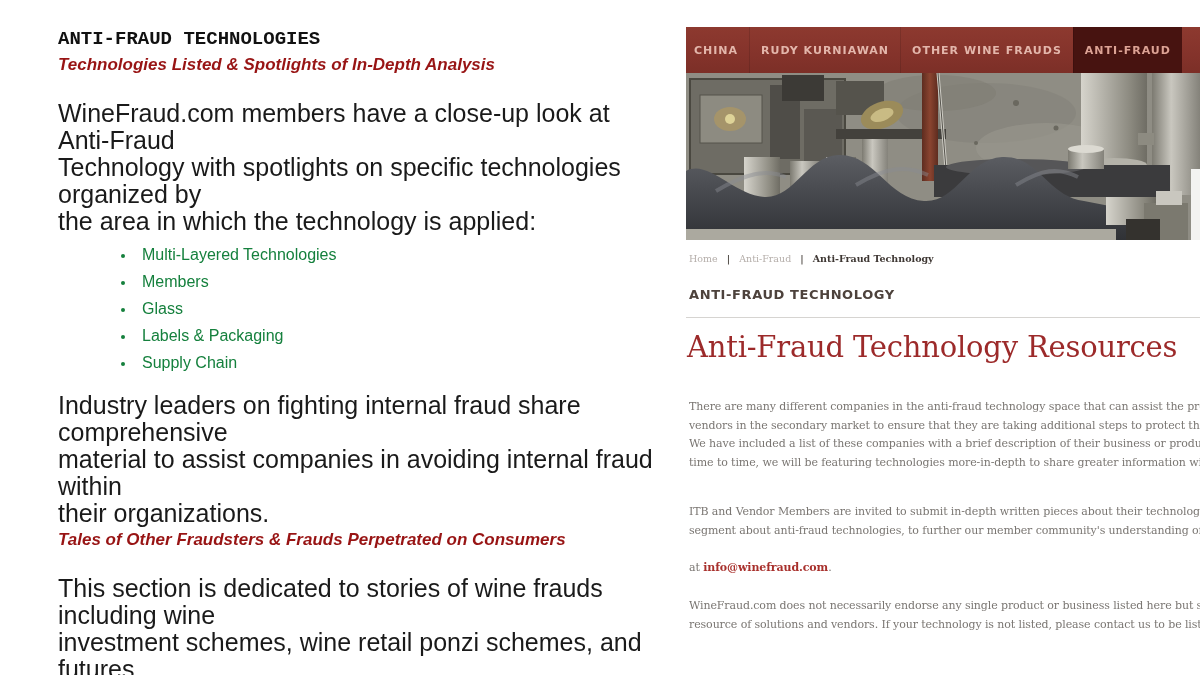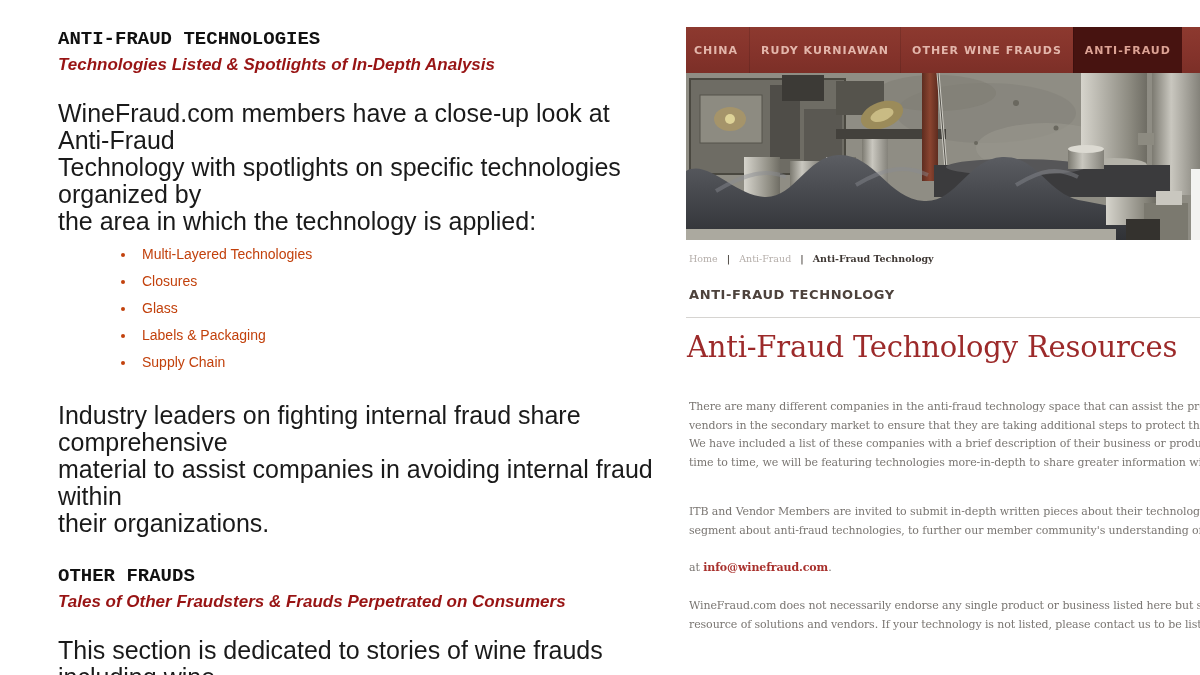--- a/index.html
+++ b/index.html
@@ -7,23 +7,23 @@
     width:1200px;height:675px;position:relative;background:#ffffff;
     font-family:"Liberation Sans",sans-serif;overflow:hidden;
   }
 
   
   .slide-col{position:absolute;left:58px;top:26px;width:600px;}
   .slide-h{font-size:19px;font-weight:700;color:#111;line-height:26px;margin:0;font-family:Liberation Mono, monospace;}
   .slide-sub{font-size:17px;font-weight:700;font-style:italic;color:#981414;line-height:26px;margin:0;}
   .slide-p{font-size:25px;color:#1a1a1a;line-height:27px;margin:22px 0 0 0;white-space:pre-line;}
   ul.slide-bullets{margin:6px 0 0 0;padding:0 0 0 78px;}
-  ul.slide-bullets li{font-size:14px;color:#c2410c;line-height:27px;list-style:disc;padding-left:6px;}
+  ul.slide-bullets li{font-size:16px;color:#15803d;line-height:27px;list-style:disc;padding-left:6px;}
   ul.slide-bullets li::marker{font-size:14px;}
-  .mt18{margin-top:26px;}
+  .mt18{margin-top:16px;}
   .mt26{margin-top:26px;}
 
   
   .site{position:absolute;left:686px;top:0;width:514px;height:675px;background:#fff;overflow:hidden;}
 
   .site-nav{
     position:absolute;top:27px;left:0;width:560px;height:46px;
     background:linear-gradient(180deg,#8d392f 0%,#84332b 60%,#7c2f27 100%);
     display:flex;align-items:stretch;white-space:nowrap;overflow:hidden;
     font-family:"DejaVu Sans",sans-serif;
@@ -72,31 +72,30 @@
 <div class="slide-col">
   <h2 class="slide-h">ANTI-FRAUD TECHNOLOGIES</h2>
   <div class="slide-sub">Technologies Listed &amp; Spotlights of In-Depth Analysis</div>
 
   <p class="slide-p">WineFraud.com members have a close-up look at Anti-Fraud
 Technology with spotlights on specific technologies organized by
 the area in which the technology is applied:</p>
 
   <ul class="slide-bullets">
     <li>Multi-Layered Technologies</li>
-    <li>Closures</li>
+    <li>Members</li>
     <li>Glass</li>
     <li>Labels &amp; Packaging</li>
     <li>Supply Chain</li>
   </ul>
 
   <p class="slide-p mt18">Industry leaders on fighting internal fraud share comprehensive
 material to assist companies in avoiding internal fraud within
 their organizations.</p>
 
-  <h2 class="slide-h mt26">OTHER FRAUDS</h2>
   <div class="slide-sub">Tales of Other Fraudsters &amp; Frauds Perpetrated on Consumers</div>
 
   <p class="slide-p">This section is dedicated to stories of wine frauds including wine
 investment schemes, wine retail ponzi schemes, and futures
 frauds as well as the recent rash of thefts from customers of
 private wine storage facilities, the storage facilities themselves,
 and stories and trials of other fraudsters including Hardy
 Rodenstock and the infamous Eric Greenberg.</p>
 </div>
 

